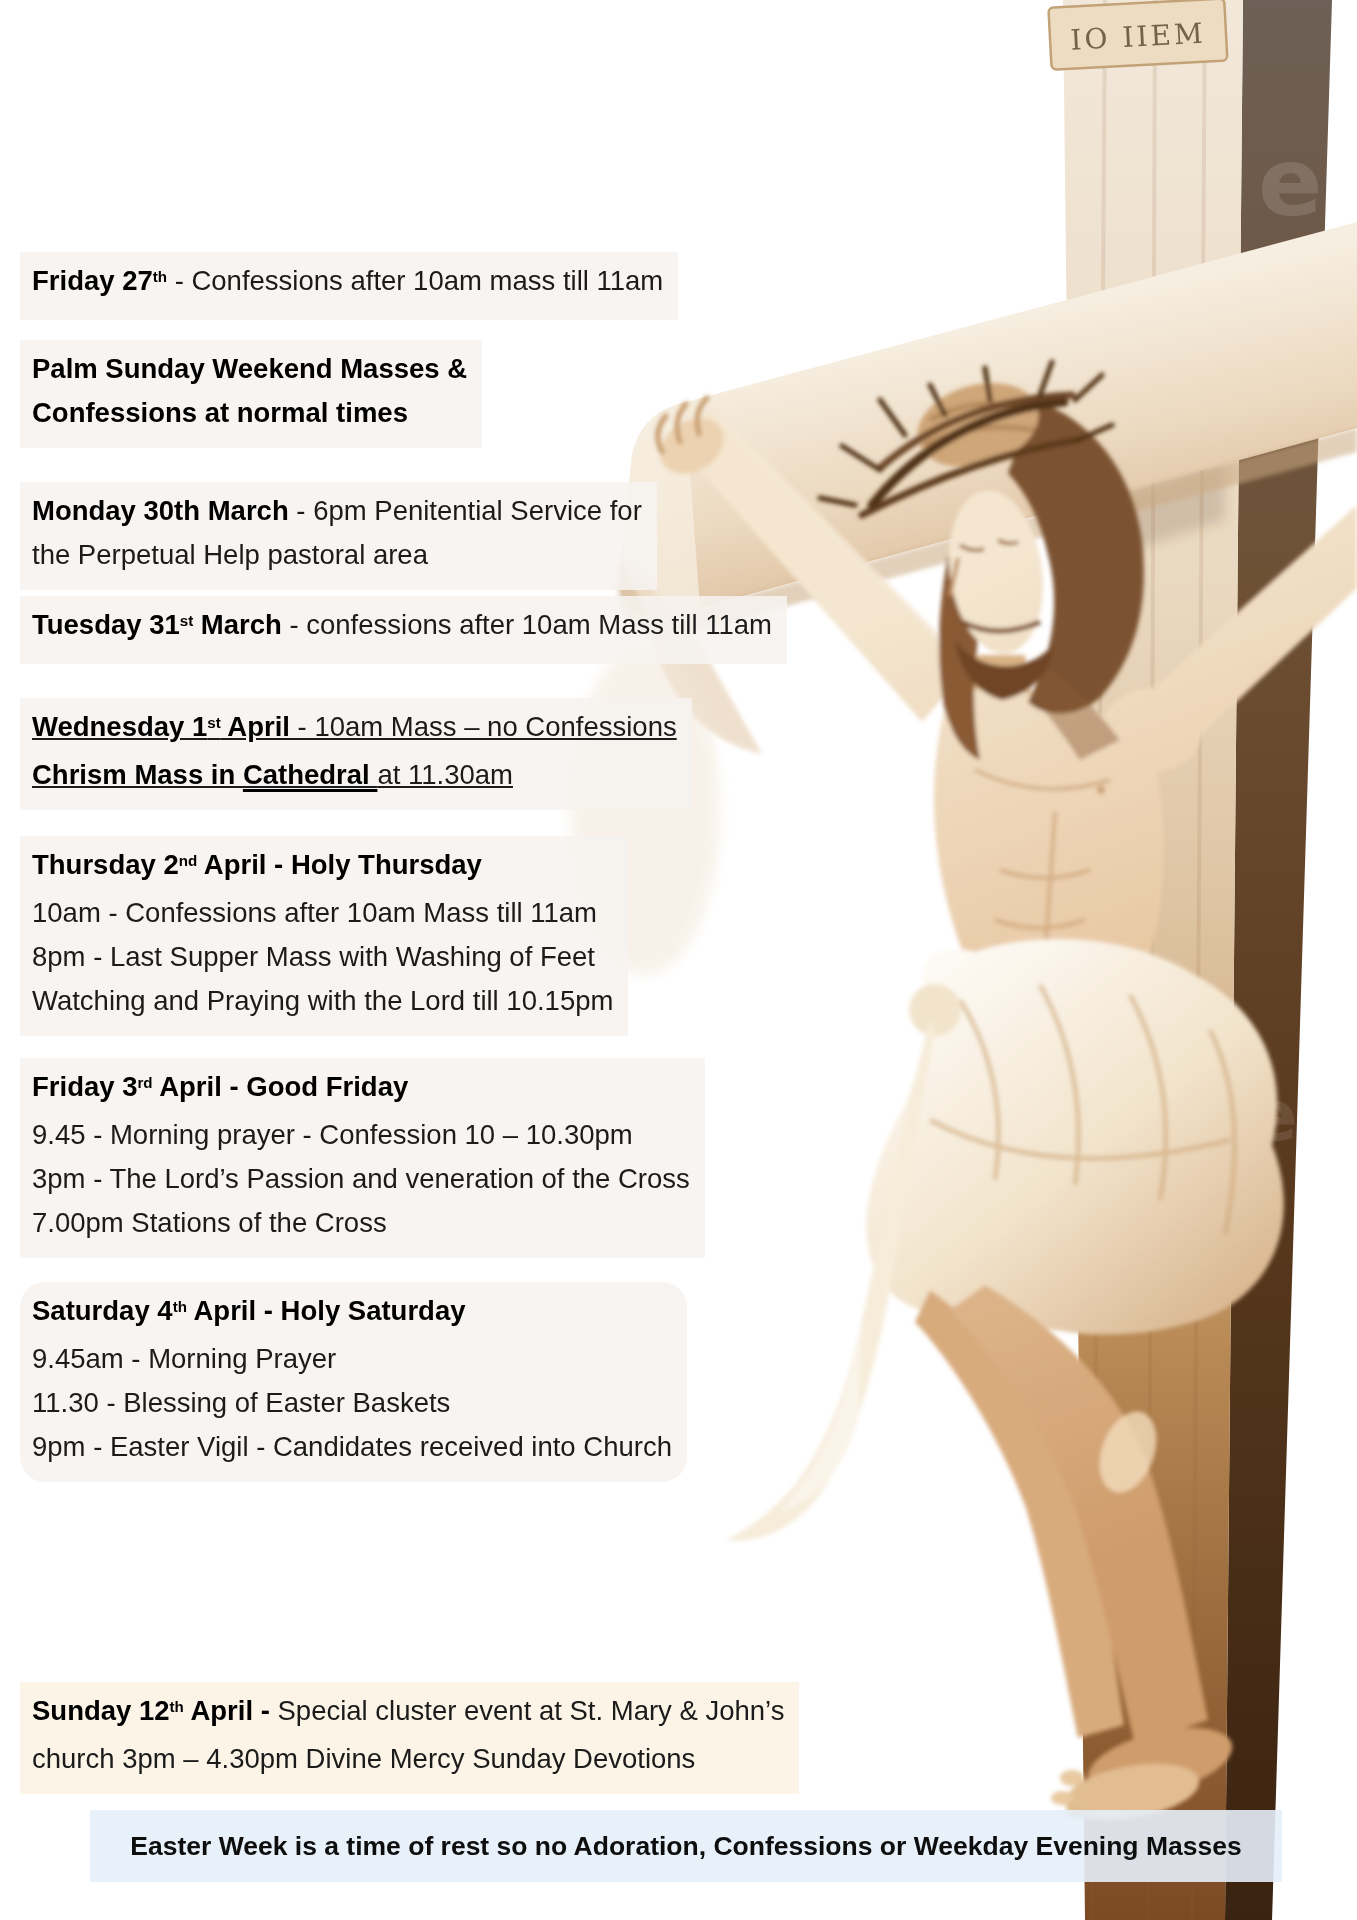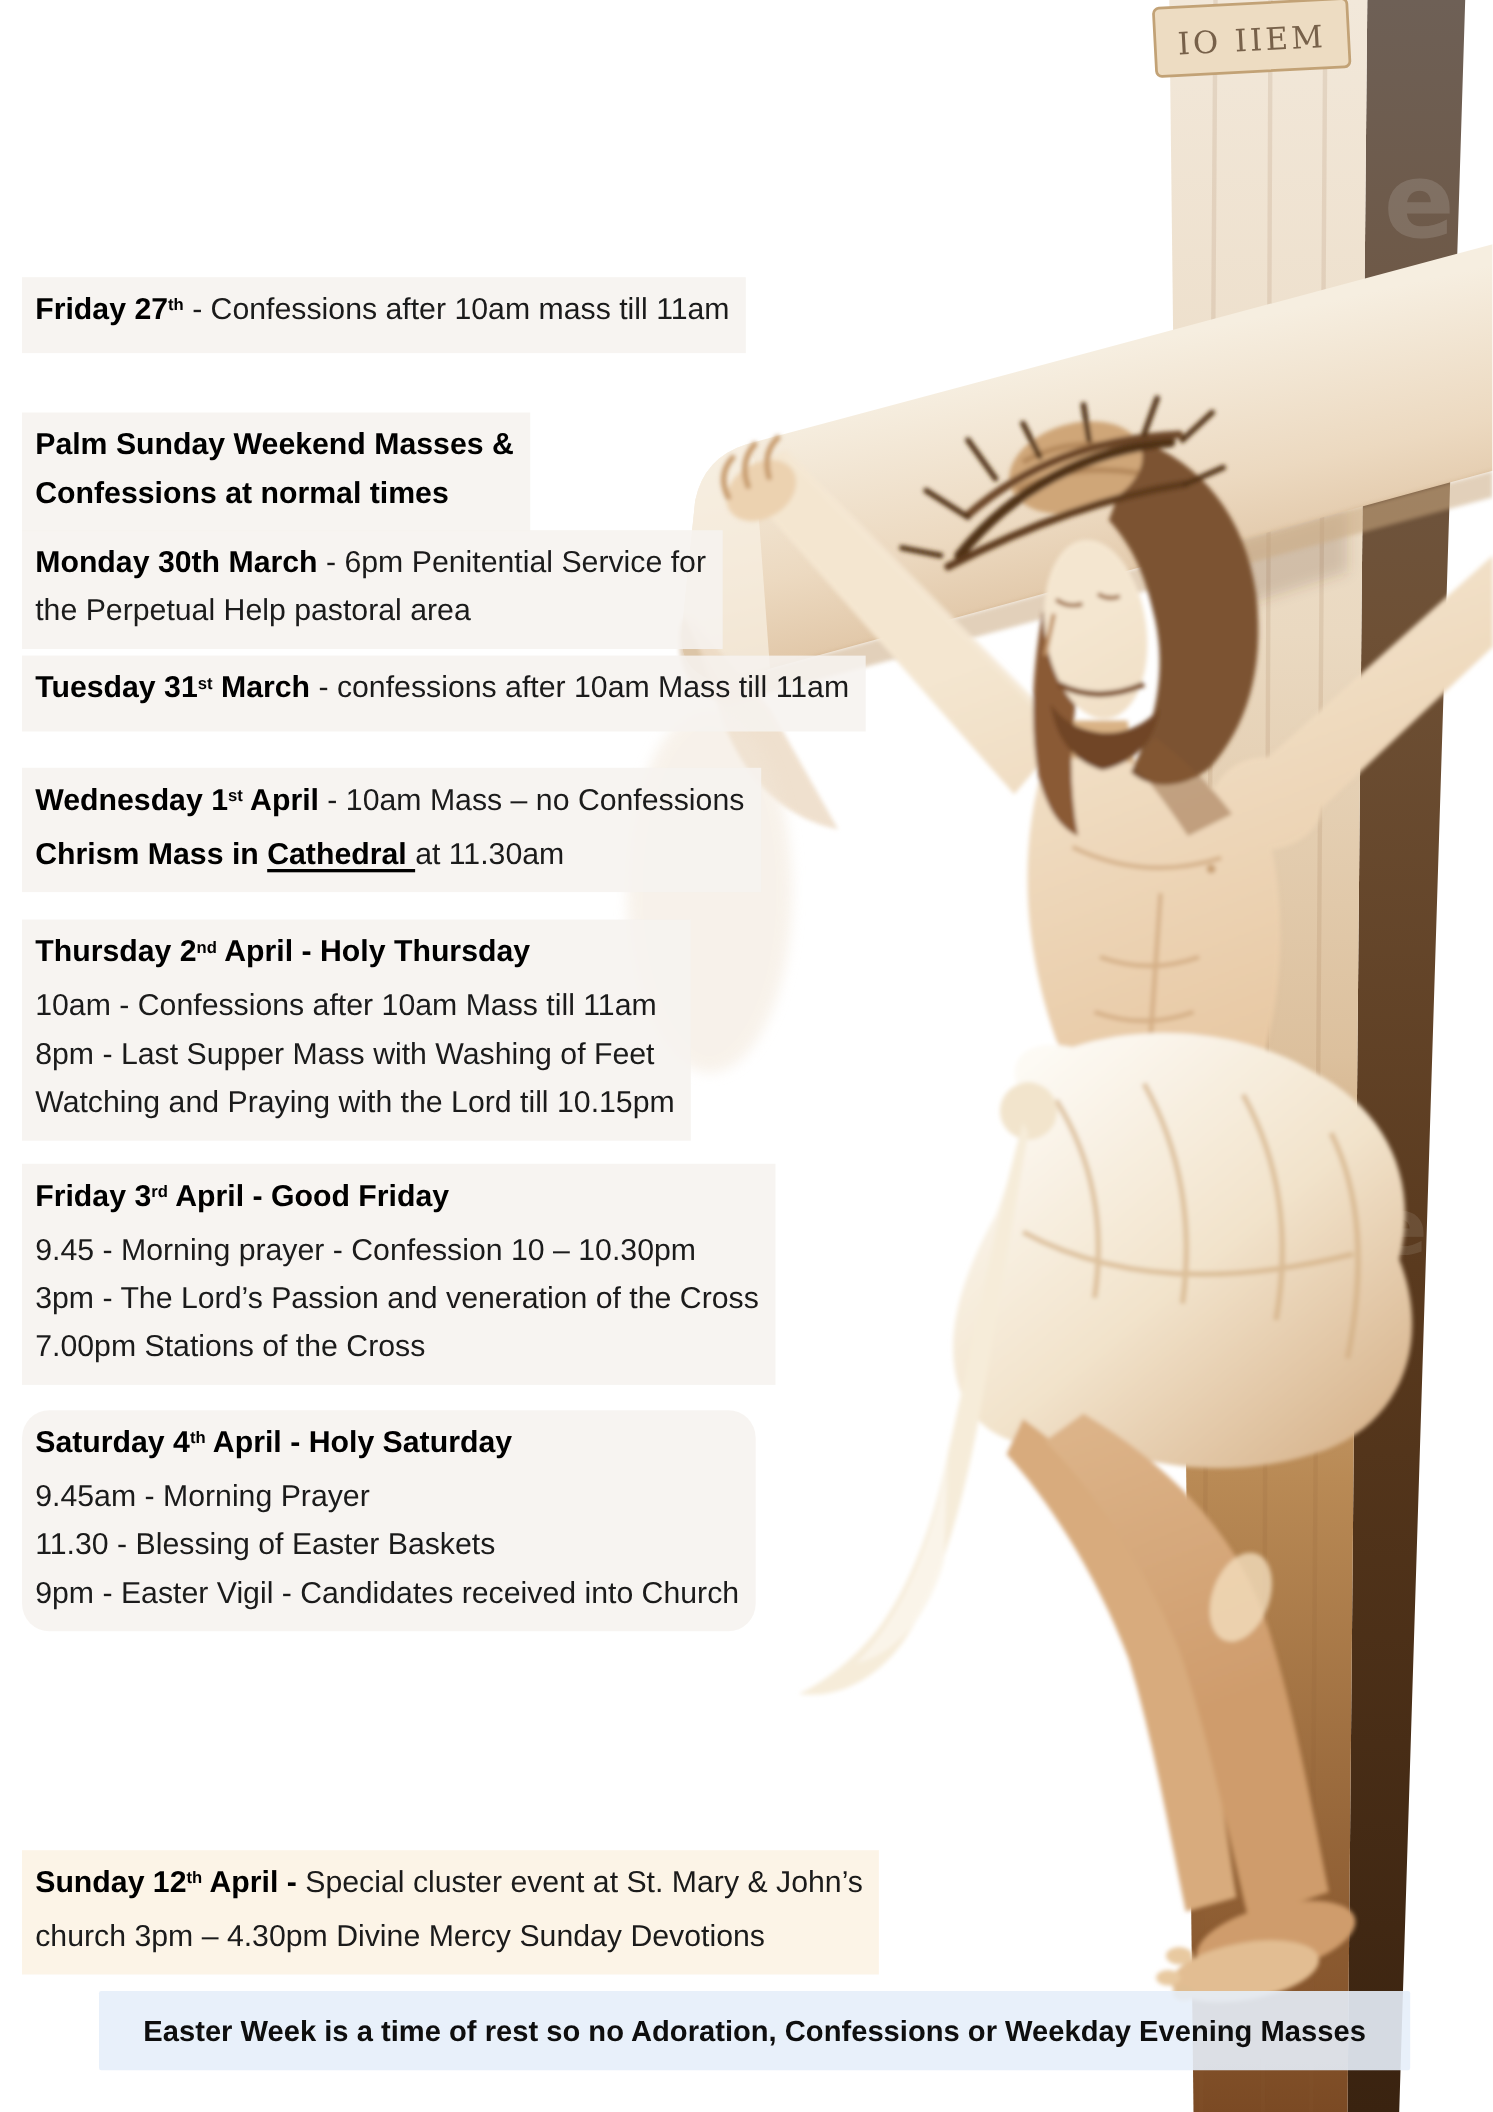--- a/index.html
+++ b/index.html
@@ -23,24 +23,24 @@
     position:absolute;left:20px;
     background:rgba(246,243,239,0.88);
     padding:7px 15px 13px 12px;
     font-size:27.5px;line-height:44px;color:#1b1b1b;
   }
   .evt .line{white-space:nowrap;}
   .evt .b{font-weight:bold;color:#000;}
   .evt .sup{font-size:0.55em;position:relative;top:-0.55em;}
   .evt .u{text-decoration:underline;text-decoration-thickness:2.5px;text-underline-offset:5px;}
   .evt-0{top:252px;}
-  .evt-1{top:340px;margin-top:35px;}
+  .evt-1{top:340px;}
   .evt-2{top:482px;}
   .evt-3{top:596px;text-align:center;}
-  .evt-4{top:698px;}
+  .evt-4{top:698px;text-decoration:underline;}
   .evt-5{top:836px;}
   .evt-6{top:1058px;}
   .evt-7{top:1282px;border-radius:25px;}
   .evt-8{top:1508px;}
   .evt-9{top:1682px;background:rgba(252,243,229,0.93);}
   #banner{
     position:absolute;left:90px;top:1810px;width:1192px;height:72px;
     background:rgba(229,238,249,0.90);
     display:flex;align-items:center;justify-content:center;
     font-weight:bold;font-size:26.5px;color:#0e0e0e;

